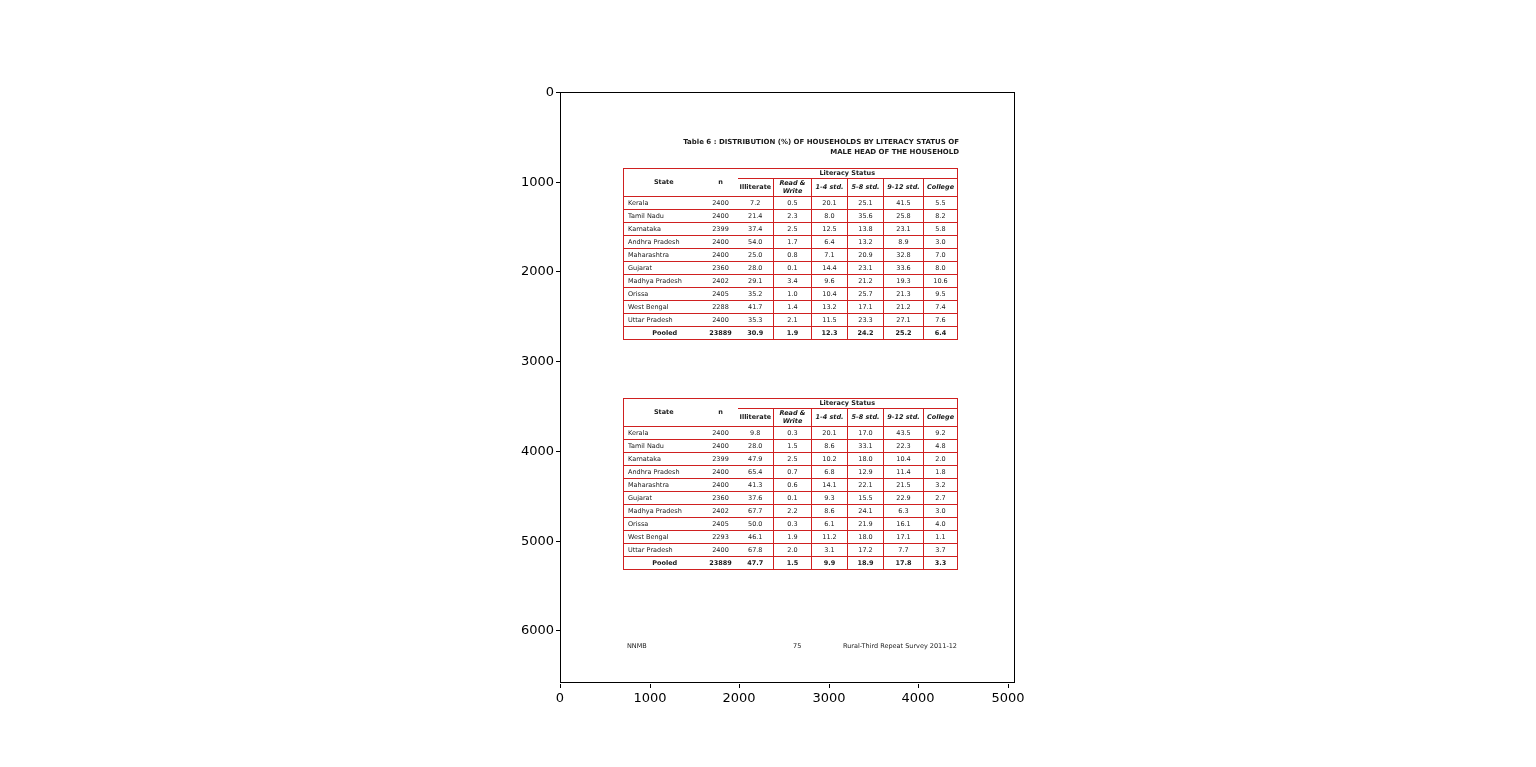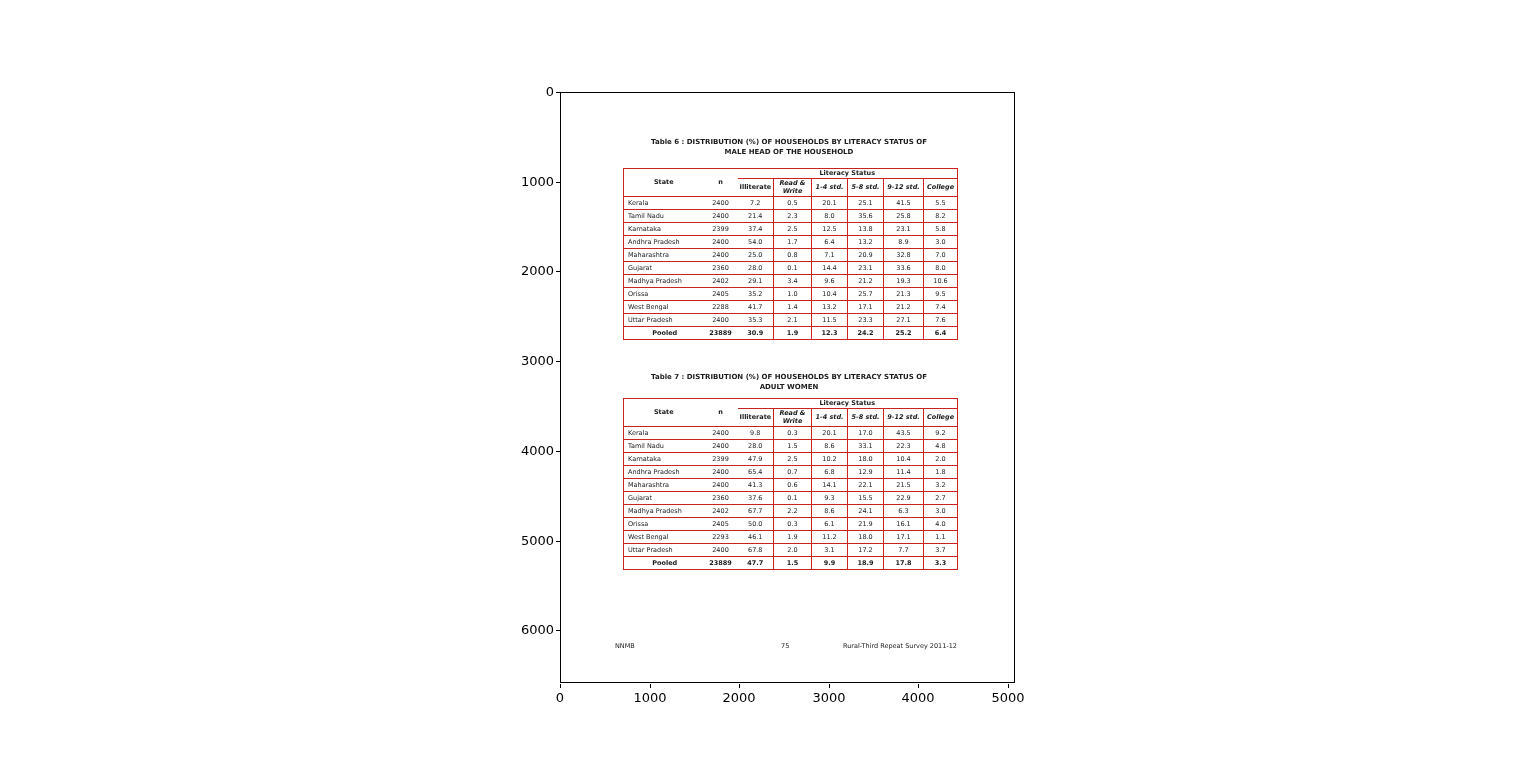--- a/index.html
+++ b/index.html
@@ -33,21 +33,21 @@
   .doc td { text-align:center; white-space:nowrap; }
   .doc td.state { text-align:left; padding-left:4px; }
   .doc tr { border-bottom:1px solid var(--red); }
   .doc .group { text-align:center; font-weight:bold; }
   .doc thead tr.h1 { height:10px; }
   .doc thead tr.h2 { height:16px; }
   .doc tbody tr { height:13px; }
   .doc tr.h2 th:nth-child(n+2) { border-left:1px solid var(--red);font-style:italic; }
   .doc tbody td:nth-child(n+4) { border-left:1px solid var(--red); }
   .doc tbody tr.pooled td { font-weight:bold;text-align:center; }
-  .footer-text { position:absolute; font-size:6.5px; color:var(--ink); }
+  .footer-text { position:absolute; font-size:6.5px; color:var(--ink);margin-left:12px; }
 </style>
 </head>
 <body>
 
 <span class="tick-label ylab" style="left:510px; top:84px;">0</span>
 <span class="tick-label ylab" style="left:510px; top:174px;">1000</span>
 <span class="tick-label ylab" style="left:510px; top:263px;">2000</span>
 <span class="tick-label ylab" style="left:510px; top:353px;">3000</span>
 <span class="tick-label ylab" style="left:510px; top:443px;">4000</span>
 <span class="tick-label ylab" style="left:510px; top:533px;">5000</span>
@@ -68,21 +68,21 @@
 <span class="tick-label xlab" style="left:984px; top:690px;">5000</span>
 <div class="tickmark" style="left:560px;  top:684px; width:1px; height:4px;"></div>
 <div class="tickmark" style="left:650px;  top:684px; width:1px; height:4px;"></div>
 <div class="tickmark" style="left:739px;  top:684px; width:1px; height:4px;"></div>
 <div class="tickmark" style="left:829px;  top:684px; width:1px; height:4px;"></div>
 <div class="tickmark" style="left:918px;  top:684px; width:1px; height:4px;"></div>
 <div class="tickmark" style="left:1008px; top:684px; width:1px; height:4px;"></div>
 
 <div class="plot">
 
-  <div class="doc-title" style="top:45px;">
+  <div class="doc-title" style="top:45px;text-align:right;">
     <div>Table 6 : DISTRIBUTION (%) OF HOUSEHOLDS BY LITERACY STATUS OF</div>
     <div>MALE HEAD OF THE HOUSEHOLD</div>
   </div>
 
   <table class="doc" style="top:75px;">
     <colgroup>
       <col style="width:80px">
         <col style="width:34px">
         <col style="width:36px">
         <col style="width:38px">
@@ -213,24 +213,20 @@
           <td>30.9</td>
           <td>1.9</td>
           <td>12.3</td>
           <td>24.2</td>
           <td>25.2</td>
           <td>6.4</td>
         </tr>
       </tbody>
   </table>
 
-  <div class="doc-title" style="top:280px;">
-    <div>Table 7 : DISTRIBUTION (%) OF HOUSEHOLDS BY LITERACY STATUS OF</div>
-    <div>ADULT WOMEN</div>
-  </div>
 
   <table class="doc" style="top:305px;">
     <colgroup>
       <col style="width:80px">
         <col style="width:34px">
         <col style="width:36px">
         <col style="width:38px">
       <col style="width:36px">
         <col style="width:36px">
         <col style="width:40px">

